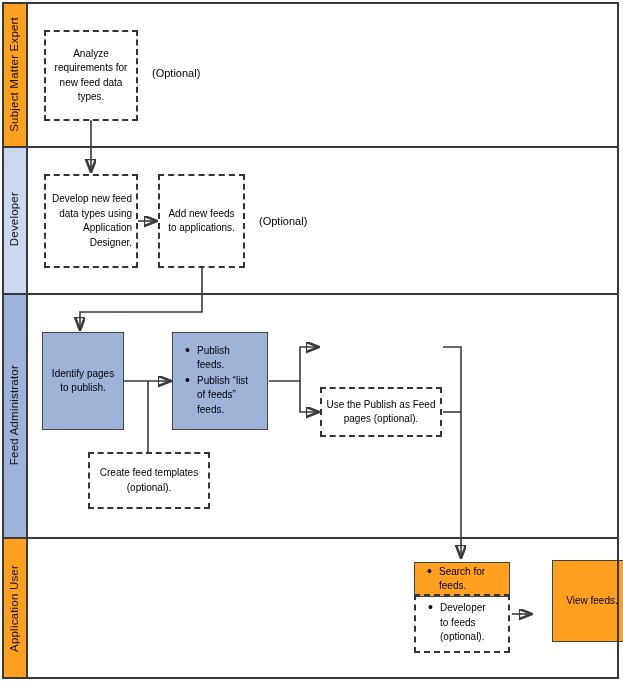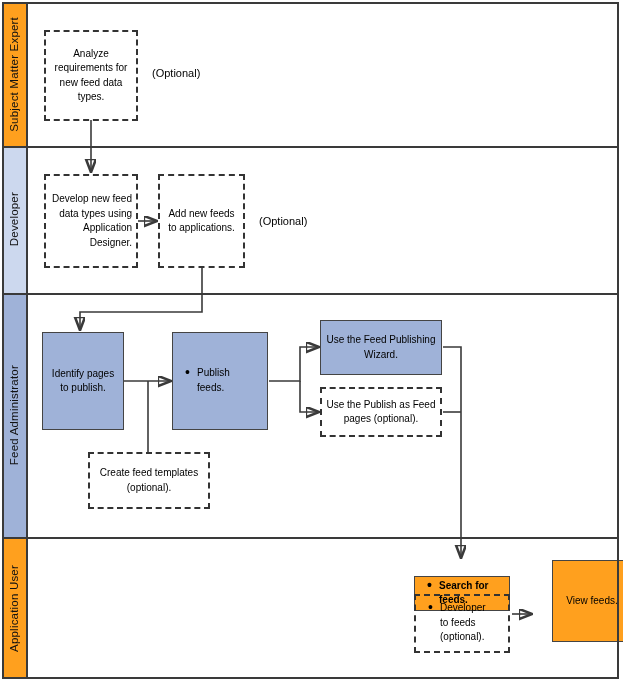--- a/index.html
+++ b/index.html
@@ -156,36 +156,34 @@
 
   <div class="annot" style="left:259px;top:215px;">(Optional)</div>
 
   <div class="node solid fill-blue" style="left:42px;top:332px;width:82px;height:98px;">
     <div class="inner">Identify pages to publish.</div>
   </div>
 
   <div class="node solid fill-blue" style="left:172px;top:332px;width:96px;height:98px;">
     <ul class="bl">
       <li>Publish feeds.</li>
+      <li>Publish “list of feeds” feeds.</li>
     </ul>
   </div>
 
-  <div class="node solid fill-blue" style="left:320px;top:320px;width:122px;height:55px;">
-    <div class="inner">Use the Feed Publishing Wizard.</div>
-  </div>
 
   <div class="node dashed fill-none" style="left:320px;top:387px;width:122px;height:50px;">
     <div class="inner">Use the Publish as Feed pages (optional).</div>
   </div>
 
   <div class="node dashed fill-none" style="left:88px;top:452px;width:122px;height:57px;">
     <div class="inner">Create feed templates (optional).</div>
   </div>
 
-  <div class="node solid fill-orange" style="left:414px;top:576px;width:96px;height:35px;font-weight:bold;">
+  <div class="node solid fill-orange" style="left:414px;top:562px;width:96px;height:35px;">
     <ul class="bl">
       <li>Search for feeds.</li>
     </ul>
   </div>
 
   <div class="node dashed fill-none" style="left:414px;top:594px;width:96px;height:59px;">
     <ul class="bl">
       <li>Developer to feeds (optional).</li>
     </ul>
   </div>

